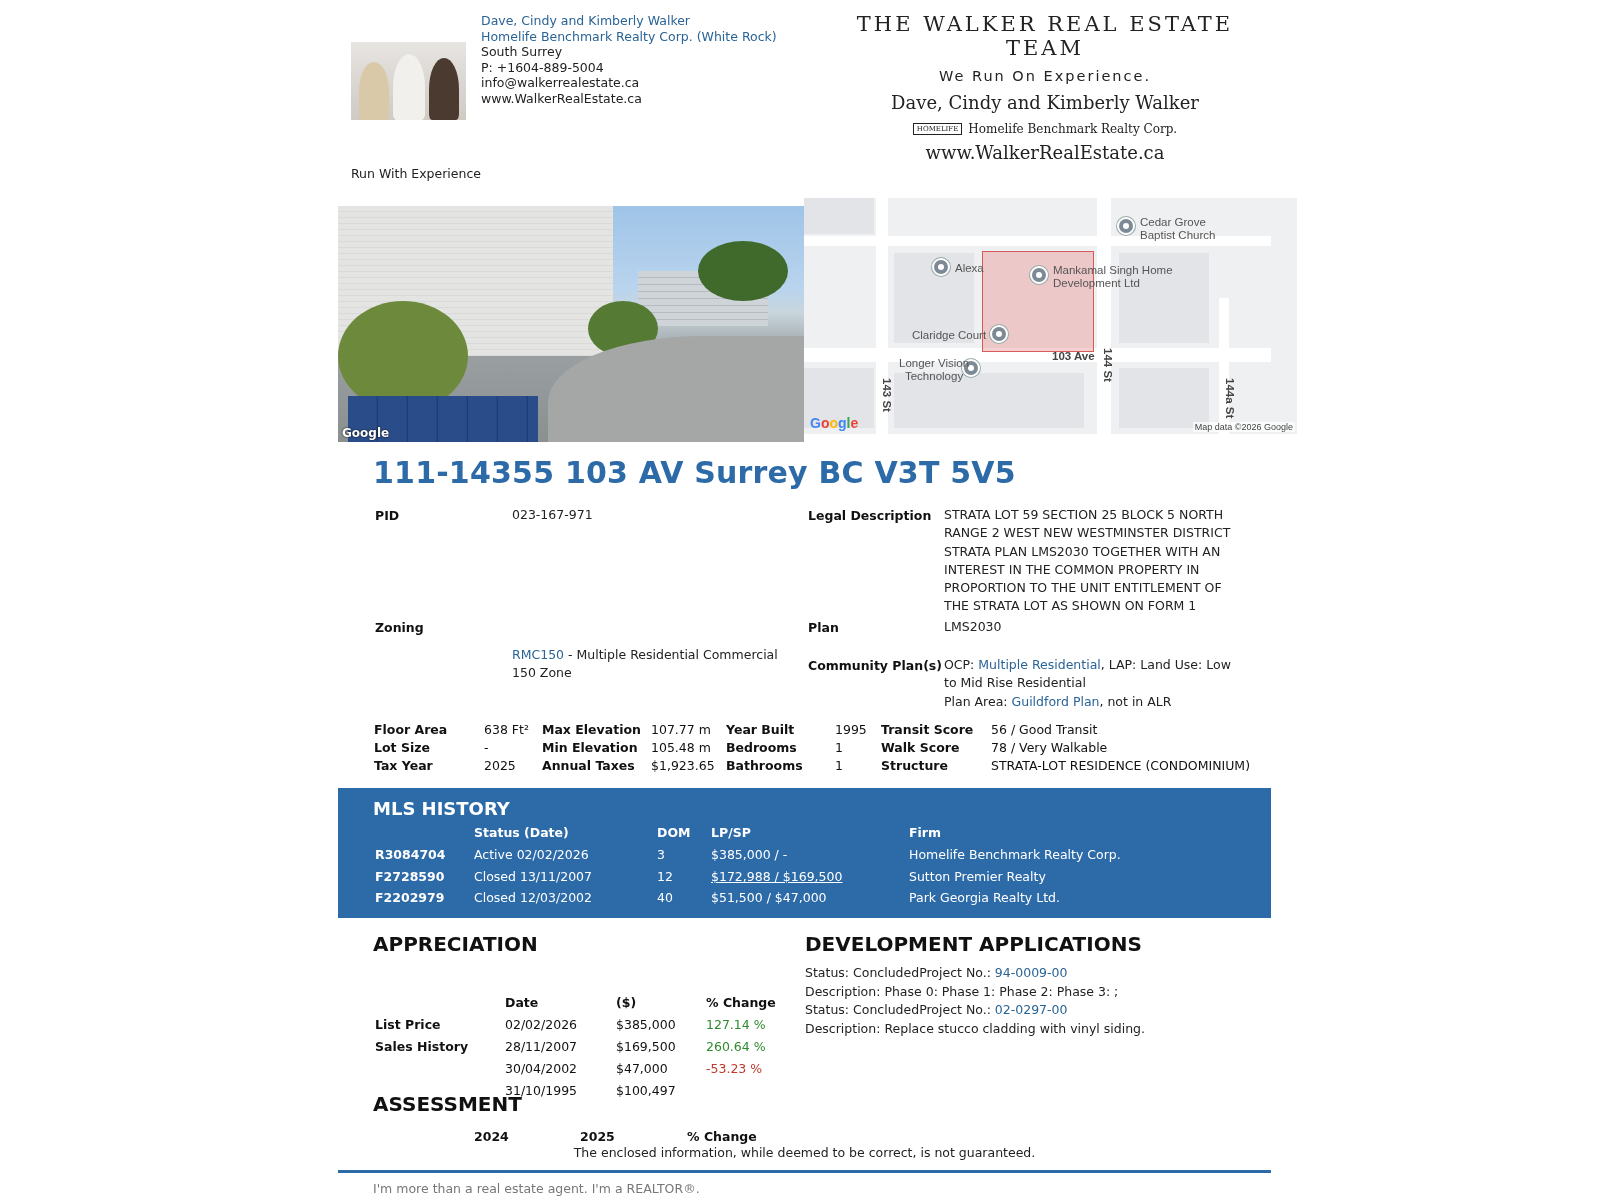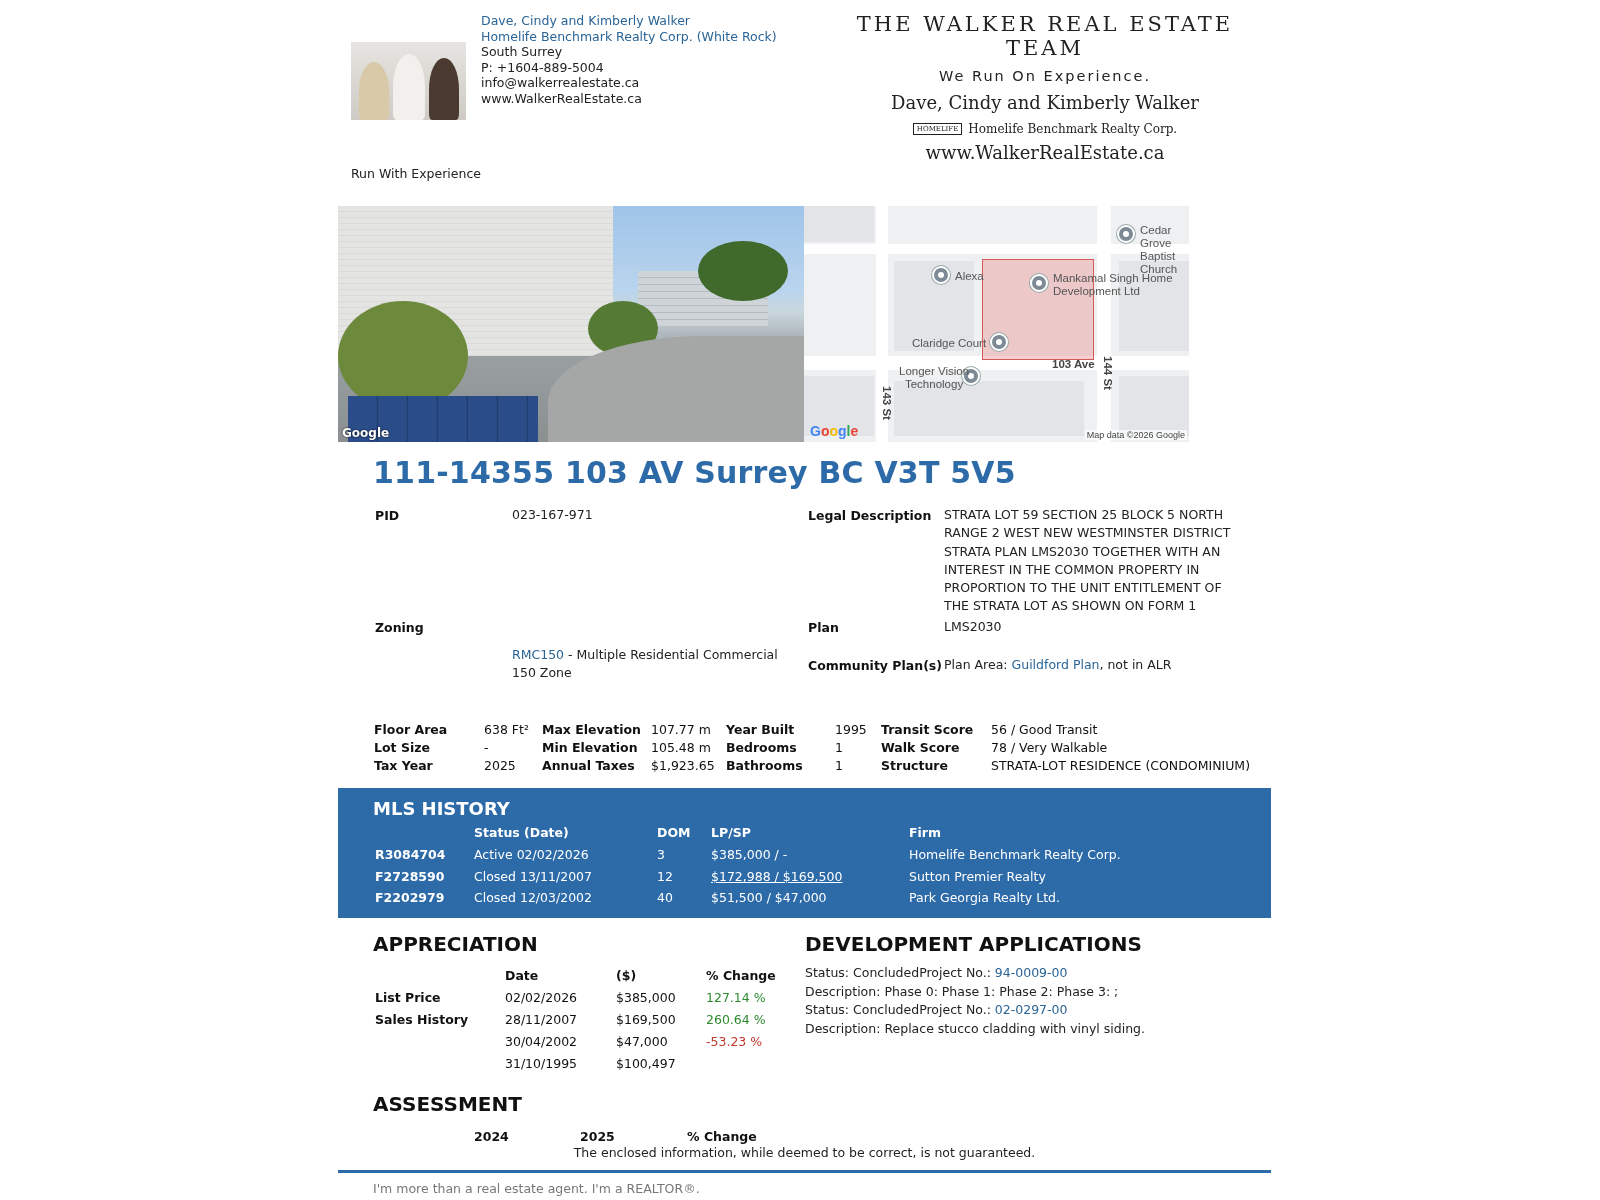--- a/index.html
+++ b/index.html
@@ -27,21 +27,21 @@
   
   .street { left: 338px; top: 206px; width: 466px; height: 236px; overflow: hidden;
             background: linear-gradient(180deg, #9fc4e8 0%, #b9d4ee 35%, #c9d6dd 45%, #9aa0a2 62%, #8a8f90 100%); }
   .street .bldg { position: absolute; left: 0; top: 0; width: 275px; height: 150px; background: repeating-linear-gradient(180deg,#e4e4e2 0px,#e4e4e2 5px,#cfd0ce 6px); }
   .street .bldg2 { position: absolute; left: 300px; top: 65px; width: 130px; height: 55px; background: repeating-linear-gradient(180deg,#cfd4d8 0px,#cfd4d8 6px,#9aa2aa 7px); }
   .street .tree { position: absolute; border-radius: 50%; background: #5c7f3a; }
   .street .road { position: absolute; left: 210px; top: 130px; width: 260px; height: 110px; background: #a5a7a6; border-radius: 60% 0 0 0; }
   .street .bins { position: absolute; left: 10px; top: 190px; width: 190px; height: 46px; background: repeating-linear-gradient(90deg,#2a4d8a 0px,#2a4d8a 28px,#1c3768 30px); }
   .street .gmark { position: absolute; left: 4px; bottom: 2px; font-size: 12px; color: #fff; font-weight: bold; text-shadow: 0 0 2px #000; }
 
-  .map { left: 804px; top: 206px; width: 385px; height: 236px; background: #eef0f2; overflow: hidden; }
+  .map { left: 804px; top: 198px; width: 493px; height: 236px; background: #eef0f2; overflow: hidden; }
   .map .block { position: absolute; background: #e2e4e7; }
   .map .road { position: absolute; background: #ffffff; }
   .map .parcel { position: absolute; left: 178px; top: 53px; width: 112px; height: 101px; background: rgba(236,150,150,0.45); border: 1.5px solid #d65a5a; }
   .map .lbl { position: absolute; font-size: 11.5px; color: #555; line-height: 13px; font-family: "Liberation Sans", sans-serif; }
   .map .pin { position: absolute; width: 18px; height: 18px; border-radius: 50%; background: #7d8a95; border: 2px solid #fff; box-shadow: 0 0 0 1px #9aa; }
   .map .pin::after { content:""; position:absolute; left:4px; top:4px; width:6px; height:6px; border-radius:50%; background:#fff; }
   .map .street-lbl { position: absolute; font-size: 11.5px; font-weight: bold; color: #444; font-family: "Liberation Sans", sans-serif; }
   .map .vert { transform: rotate(90deg); transform-origin: left top; }
   .map .glogo { position: absolute; left: 6px; bottom: 3px; font-size: 14px; font-weight: bold; font-family: "Liberation Sans", sans-serif; }
   .map .copy { position: absolute; right: 2px; bottom: 2px; font-size: 9px; color: #444; background: rgba(255,255,255,0.7); padding: 0 2px; font-family: "Liberation Sans", sans-serif; }
@@ -64,21 +64,21 @@
   .mls h2 { position: absolute; left: 35px; top: 10px; font-size: 18px; font-weight: bold; }
   .mls .hdr, .mls .row { position: absolute; left: 0; width: 100%; font-size: 12.5px; }
   .mls .hdr { top: 37px; font-weight: bold; }
   .mls .c { position: absolute; white-space: nowrap; }
   .mls .row .id { font-weight: bold; }
 
   
   .sec-h { font-size: 20px; font-weight: bold; color: #111; }
 
   .tbl { font-size: 12.5px; }
-  .tbl .c { position: absolute; white-space: nowrap; }
+  .tbl .c { position: absolute; white-space: nowrap; margin-top: 27px; }
   .green { color: #2e8b2e; }
   .red { color: #c0392b; }
 
   .dev { left: 805px; top: 964px; font-size: 12.5px; line-height: 18.5px; color: #222; }
 
   .footer-line { left: 338px; top: 1170px; width: 933px; height: 3px; background: #2c6aa8; }
   .disclaimer { left: 338px; top: 1145px; width: 933px; text-align: center; font-size: 12.5px; color: #222; }
   .realtor { left: 373px; top: 1181px; font-size: 12.5px; color: #777; }
 </style>
 </head>
@@ -168,20 +168,23 @@
 </div>
 
 <div class="abs lbl-b" style="left:808px;top:508px;">Legal Description</div>
 <div class="abs val" style="left:944px;top:506px;width:295px;">STRATA LOT 59 SECTION 25 BLOCK 5 NORTH RANGE 2 WEST NEW WESTMINSTER DISTRICT STRATA PLAN LMS2030 TOGETHER WITH AN INTEREST IN THE COMMON PROPERTY IN PROPORTION TO THE UNIT ENTITLEMENT OF THE STRATA LOT AS SHOWN ON FORM 1</div>
 
 <div class="abs lbl-b" style="left:808px;top:620px;">Plan</div>
 <div class="abs val" style="left:944px;top:618px;">LMS2030</div>
 
 <div class="abs lbl-b" style="left:808px;top:658px;">Community Plan(s)</div>
 <div class="abs val" style="left:944px;top:656px;width:295px;">
+  <div>
+    <span>OCP: </span><span class="link">Multiple Residential</span><span>, LAP: Land Use: Low to Mid Rise Residential</span>
+  </div>
   <div>
     <span>Plan Area: </span><span class="link">Guildford Plan</span><span>, not in ALR</span>
   </div>
 </div>
 
 <div class="abs stats">
   <table>
     <tbody>
       <tr>
         <td style="width:110px;" class="lbl-b">Floor Area</td>

